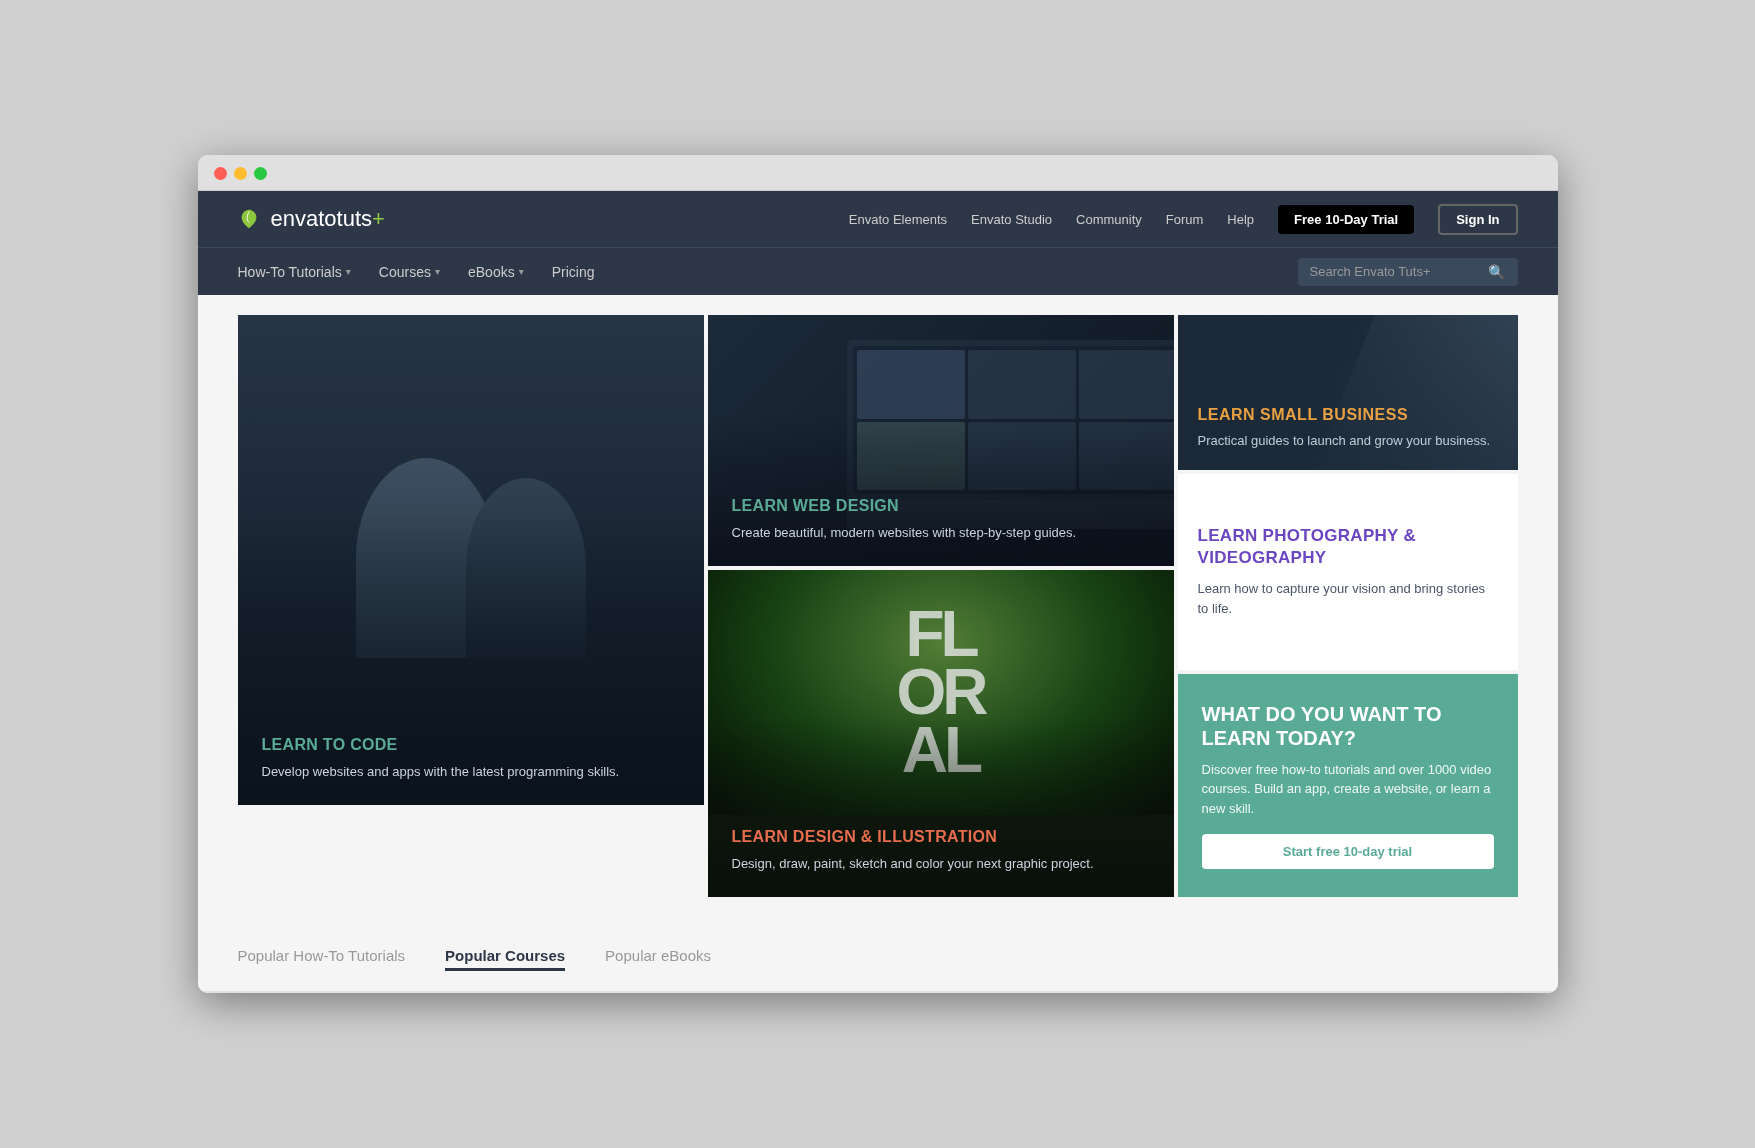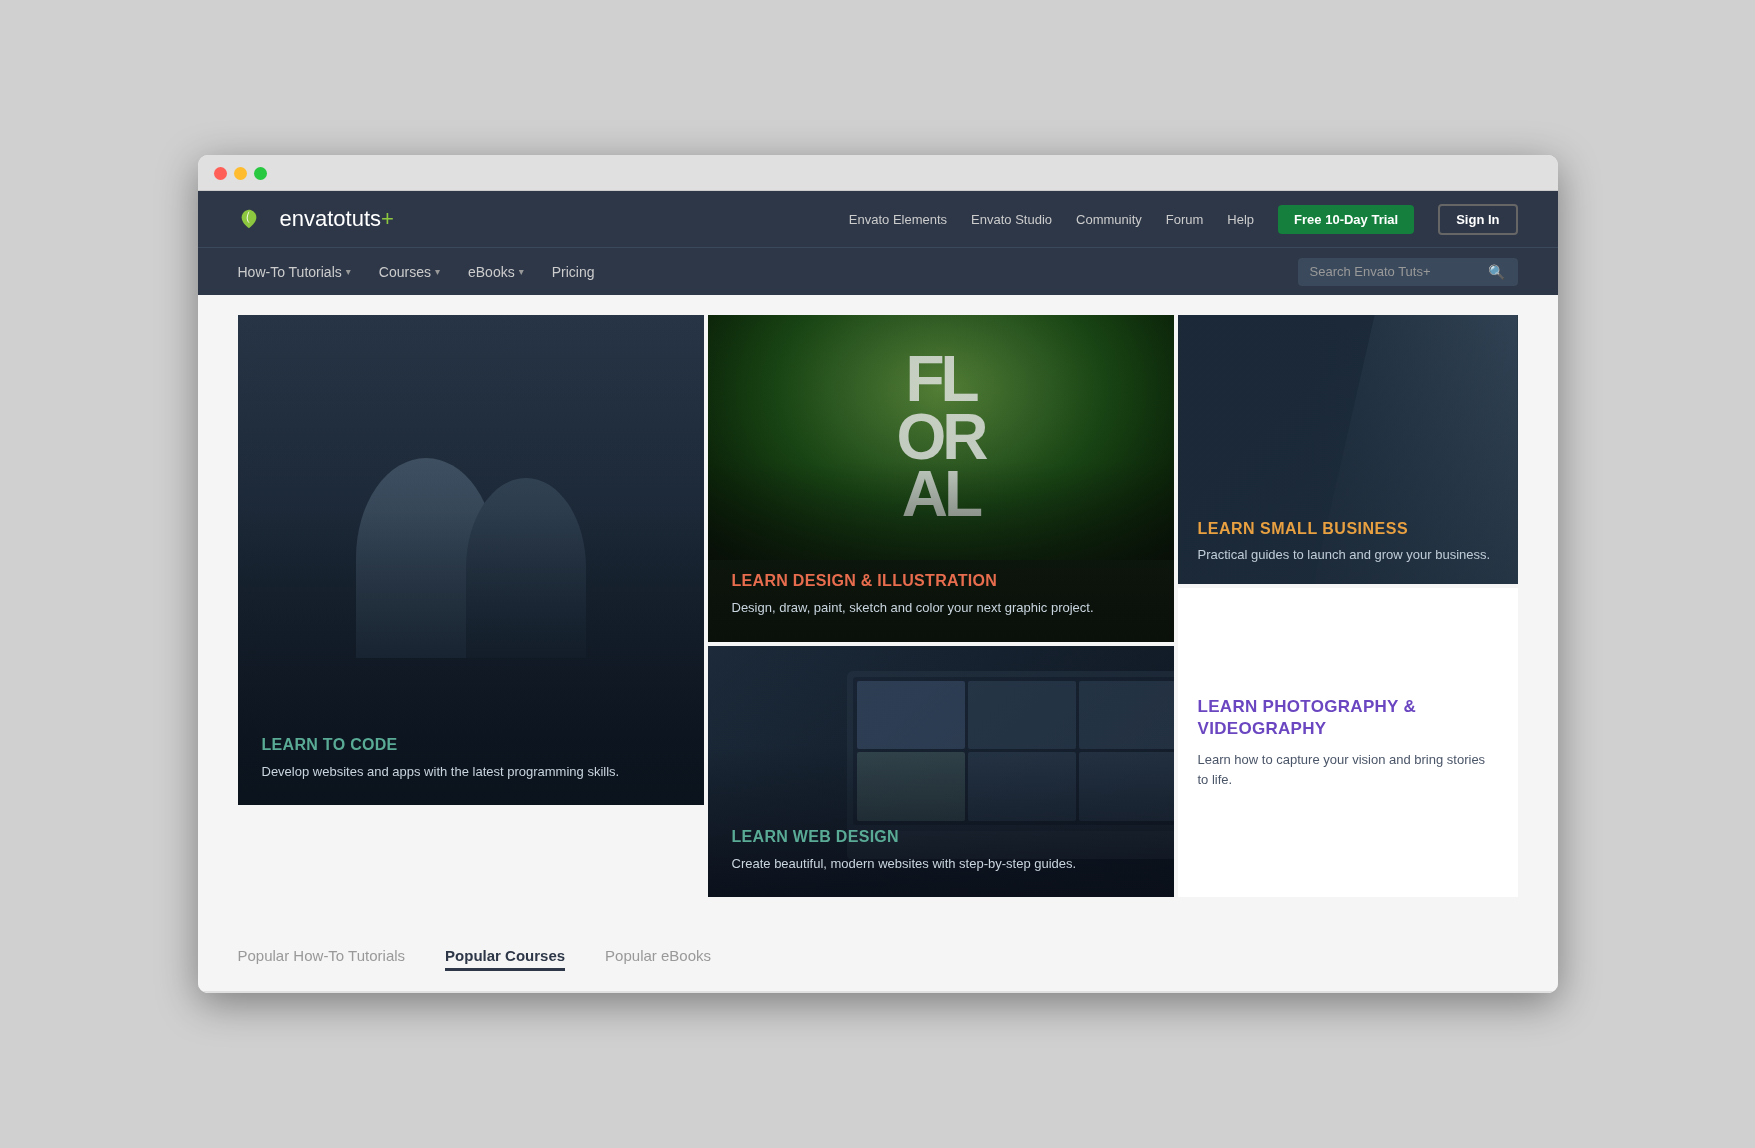--- a/index.html
+++ b/index.html
@@ -41,21 +41,21 @@
       background: #2d3748;
       padding: 0 40px;
       height: 56px;
       display: flex;
       align-items: center;
       justify-content: space-between;
     }
     .logo {
       display: flex;
       align-items: center;
-      gap: 20px;
+      gap: 11px;
       color: white;
       font-size: 22px;
       font-weight: 300;
     }
     .logo-leaf {
       width: 22px;
       height: 22px;
     }
     .logo-envato { color: white; font-weight: 400; }
     .logo-tuts { color: white; font-weight: 300; }
@@ -66,21 +66,21 @@
       align-items: center;
       gap: 24px;
     }
     .nav-link {
       color: #ccc;
       font-size: 13px;
       text-decoration: none;
       cursor: pointer;
     }
     .btn-trial {
-      background: #15803d;
+      background: #000000;
       color: white;
       border: none;
       padding: 7px 16px;
       border-radius: 4px;
       font-size: 13px;
       font-weight: 600;
       cursor: pointer;
     }
     .btn-signin {
       background: transparent;
@@ -454,33 +454,20 @@
           </div>
           <div style="position:absolute;top:0;left:0;right:0;bottom:0;background:linear-gradient(to top, rgba(10,18,28,0.9) 0%, rgba(10,18,28,0.2) 60%);"></div>
           <div class="card-label">
             <div class="card-label-title color-teal">LEARN TO CODE</div>
             <div class="card-label-desc">Develop websites and apps with the latest programming skills.</div>
           </div>
         </div>
       </div>
 
       <div style="display:flex;flex-direction:column;gap:4px;">
-
-        <div class="panel" style="flex:1.3;min-height:0;">
-          <div class="design-bg" style="height:100%;">
-            <div class="floral-visual">
-              <div class="floral-text">FL<br>OR<br>AL</div>
-            </div>
-            <div style="position:absolute;top:0;left:0;right:0;bottom:0;background:linear-gradient(to top, rgba(10,15,10,0.92) 0%, rgba(10,15,10,0.1) 55%);"></div>
-            <div class="card-label">
-              <div class="card-label-title color-coral">LEARN DESIGN &amp; ILLUSTRATION</div>
-              <div class="card-label-desc">Design, draw, paint, sketch and color your next graphic project.</div>
-            </div>
-          </div>
-        </div>
 
         <div class="panel" style="flex:1;min-height:0;">
           <div class="webdesign-bg" style="height:100%;">
             <div class="laptop-mockup">
               <div class="laptop-body">
                 <div class="laptop-screen-inner">
                   <div class="ls-t"></div>
                   <div class="ls-t"></div>
                   <div class="ls-t"></div>
                   <div class="ls-t"></div>
@@ -490,40 +477,58 @@
               </div>
               <div class="laptop-base"></div>
             </div>
             <div style="position:absolute;top:0;left:0;right:0;bottom:0;background:linear-gradient(to top, rgba(10,15,25,0.9) 0%, rgba(10,15,25,0.1) 60%);"></div>
             <div class="card-label">
               <div class="card-label-title color-teal">LEARN WEB DESIGN</div>
               <div class="card-label-desc">Create beautiful, modern websites with step-by-step guides.</div>
             </div>
           </div>
         </div>
+
+        <div class="panel" style="flex:1.3;min-height:0;">
+          <div class="design-bg" style="height:100%;">
+            <div class="floral-visual">
+              <div class="floral-text">FL<br>OR<br>AL</div>
+            </div>
+            <div style="position:absolute;top:0;left:0;right:0;bottom:0;background:linear-gradient(to top, rgba(10,15,10,0.92) 0%, rgba(10,15,10,0.1) 55%);"></div>
+            <div class="card-label">
+              <div class="card-label-title color-coral">LEARN DESIGN &amp; ILLUSTRATION</div>
+              <div class="card-label-desc">Design, draw, paint, sketch and color your next graphic project.</div>
+            </div>
+          </div>
+        </div>
       </div>
 
       <div style="display:flex;flex-direction:column;gap:4px;height:582px;">
 
         <div class="panel" style="flex:1;">
           <div class="sb-card-bg" style="height:100%;">
             <div class="sb-person"></div>
             <div class="sb-overlay"></div>
             <div class="sb-text">
               <div class="sb-title">LEARN SMALL BUSINESS</div>
               <div class="sb-desc" style="color:#c0cdd8;font-size:13px;line-height:1.4;">Practical guides to launch and grow your business.</div>
             </div>
           </div>
         </div>
 
         <div class="panel right-card-photo" style="flex:1;background:white;padding:20px;display:flex;flex-direction:column;justify-content:center;">
           <div class="photo-title">LEARN PHOTOGRAPHY &amp; VIDEOGRAPHY</div>
           <div class="photo-desc">Learn how to capture your vision and bring stories to life.</div>
         </div>
 
+        <div class="right-card-cta">
+          <div class="cta-title">WHAT DO YOU WANT TO LEARN TODAY?</div>
+          <div class="cta-desc">Discover free how-to tutorials and over 1000 video courses. Build an app, create a website, or learn a new skill.</div>
+          <button class="cta-btn">Start free 10-day trial</button>
+        </div>
       </div>
     </div>
   </div>
 
   <div class="tabs-section">
     <div class="tab">Popular How-To Tutorials</div>
     <div class="tab active">Popular Courses</div>
     <div class="tab">Popular eBooks</div>
   </div>
 </div>

